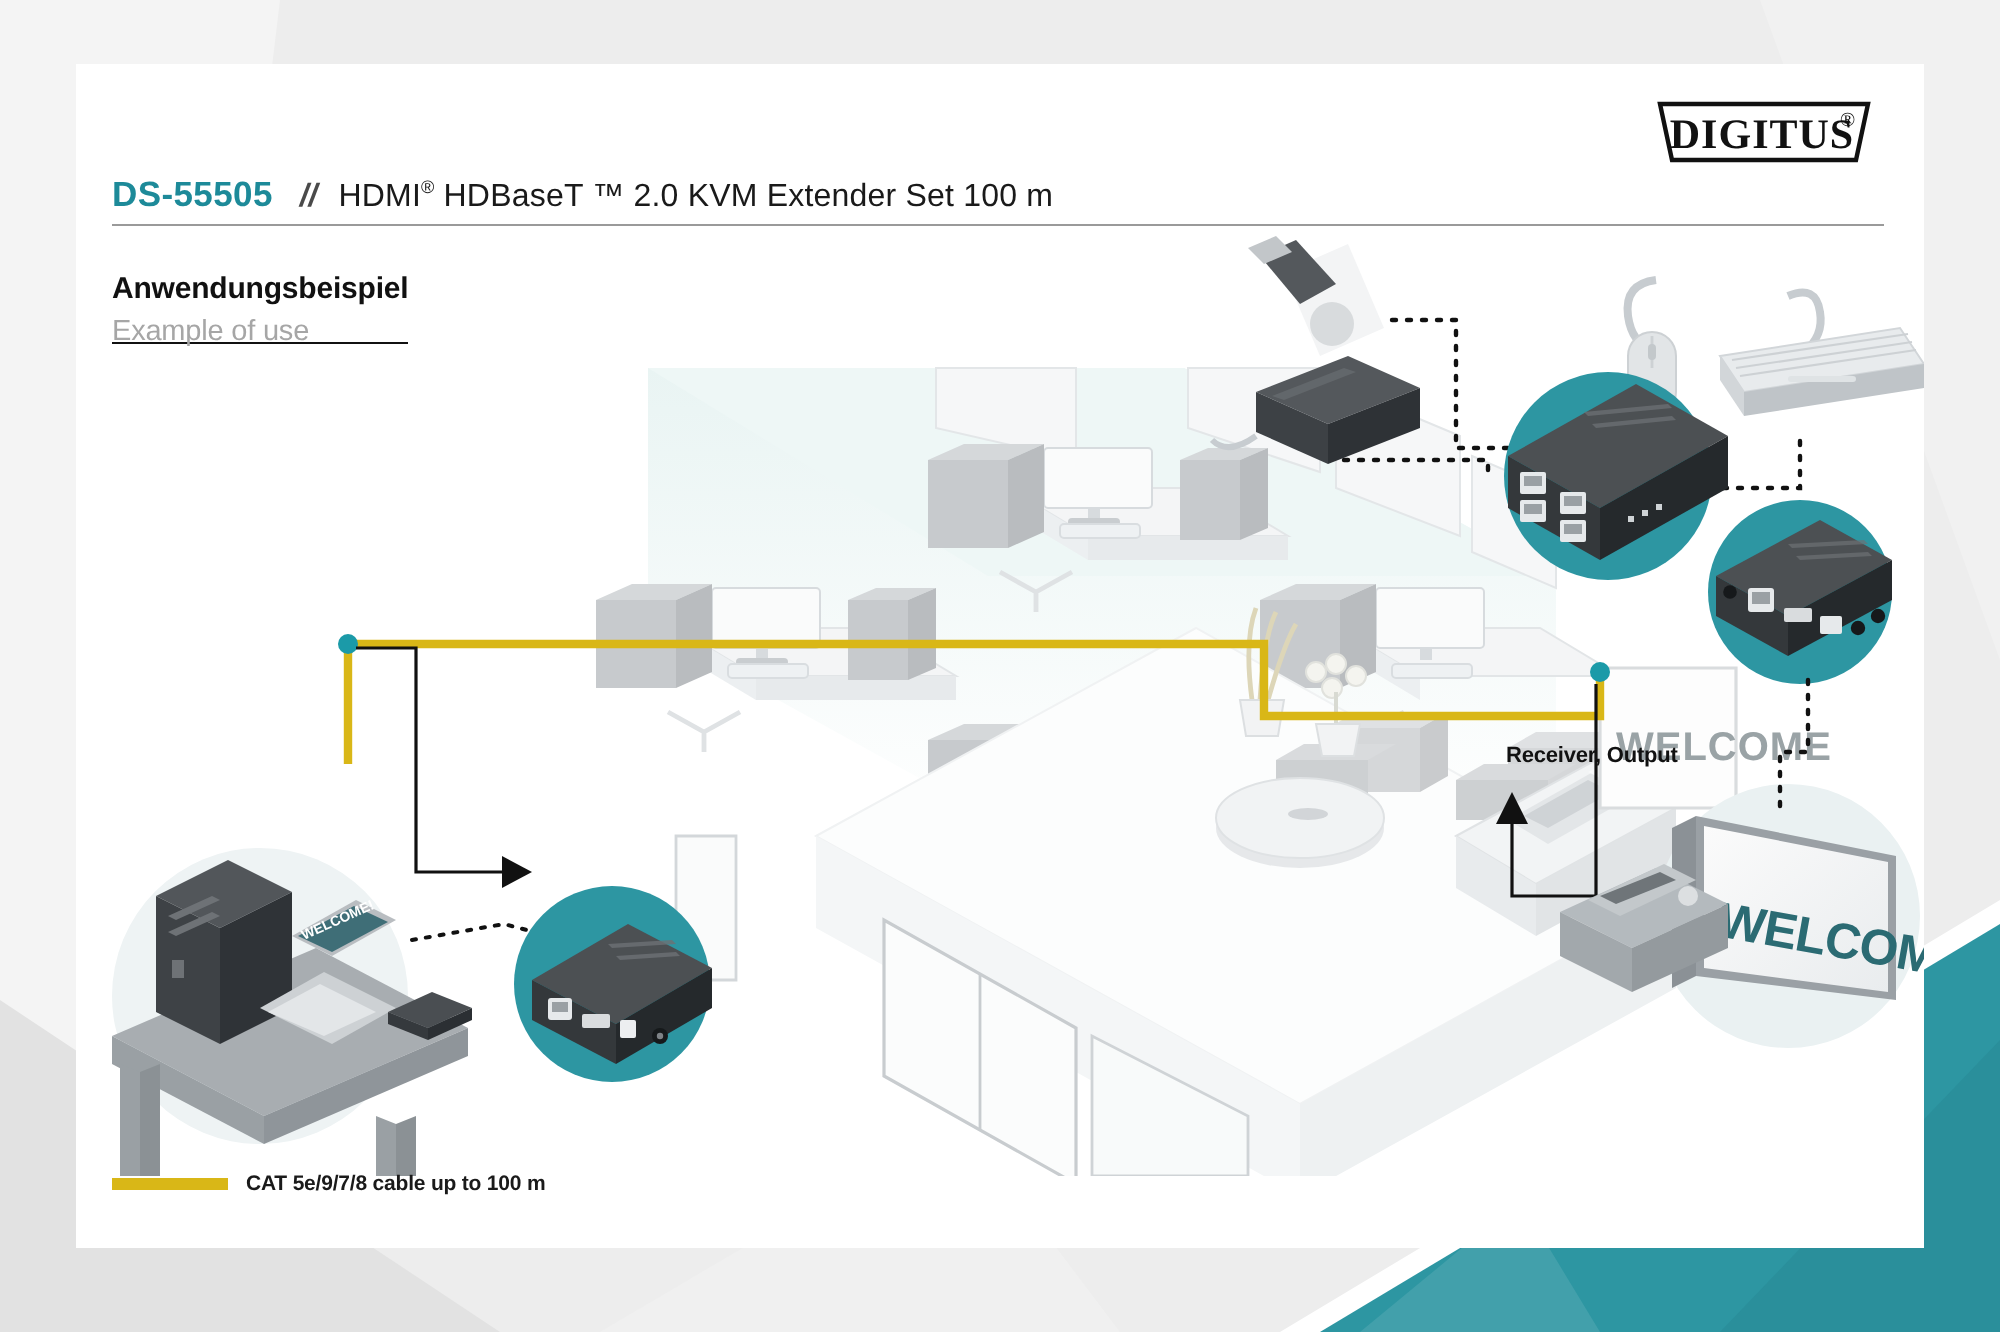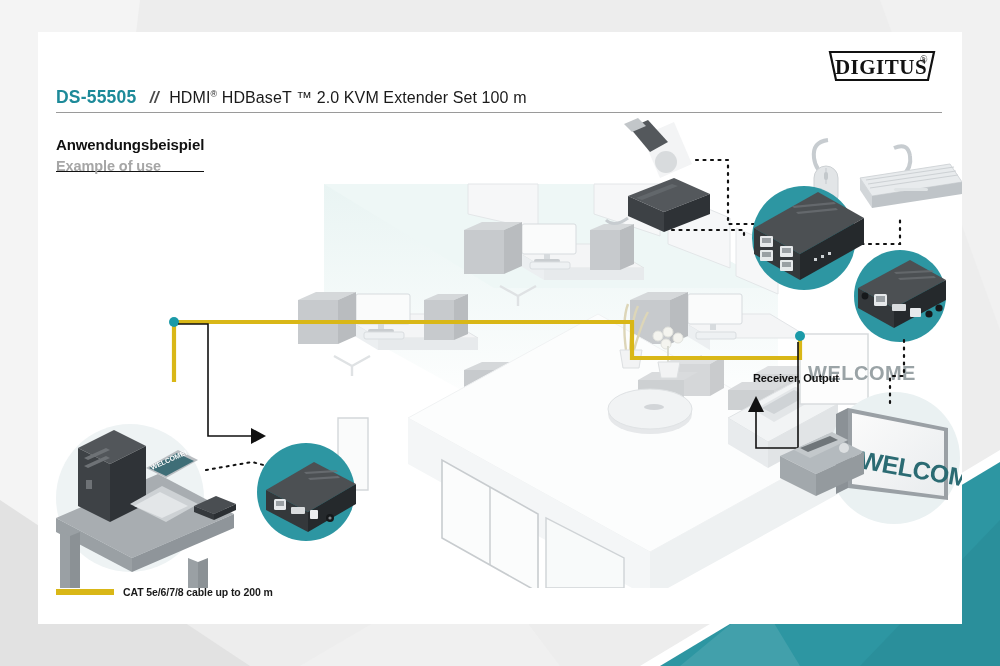--- a/index.html
+++ b/index.html
@@ -48,21 +48,21 @@
   .t-name sup { font-size:9px; vertical-align:super; }
 
   #sub-de {
     position:absolute; left:18px; top:104px;
     font-size:15px; font-weight:bold; color:#111;
     border-bottom:1.6px solid #111; padding-bottom:18px;
     letter-spacing:-.1px;
   }
   #sub-en {
     position:absolute; left:18px; top:126px;
-    font-size:14.5px; font-weight:bold; color:#a6a6a6;
+    font-size:14.5px; font-weight:normal; color:#a6a6a6;
     letter-spacing:-.1px;
   }
 
   
   #legend {
     position:absolute; left:18px; bottom:26px;
     display:flex; align-items:center; gap:9px;
   }
   #legend-swatch { width:58px; height:6px; background:#d9b717; }
   #legend-text { font-size:10.5px; font-weight:bold; color:#1a1a1a; letter-spacing:-.1px; }
@@ -443,16 +443,16 @@
       <circle cx="806" cy="330" r="5" fill="#dcdfe1"></circle>
     </g>
     <path d="M866,222 L866,258 L852,258 L852,286" fill="none" stroke="#111" stroke-width="2.2" stroke-dasharray="2 5.5" stroke-linecap="round"></path>
   </svg>
 
   <div class="dev-label" id="label-receiver">Receiver, Output</div>
   </div>
 
   <div id="legend">
     <div id="legend-swatch"></div>
-    <div id="legend-text">CAT 5e/6/7/8 cable up to 200 m</div>
+    <div id="legend-text">CAT 5e/9/7/8 cable up to 100 m</div>
   </div>
 
 </div>
 
 </body></html>

